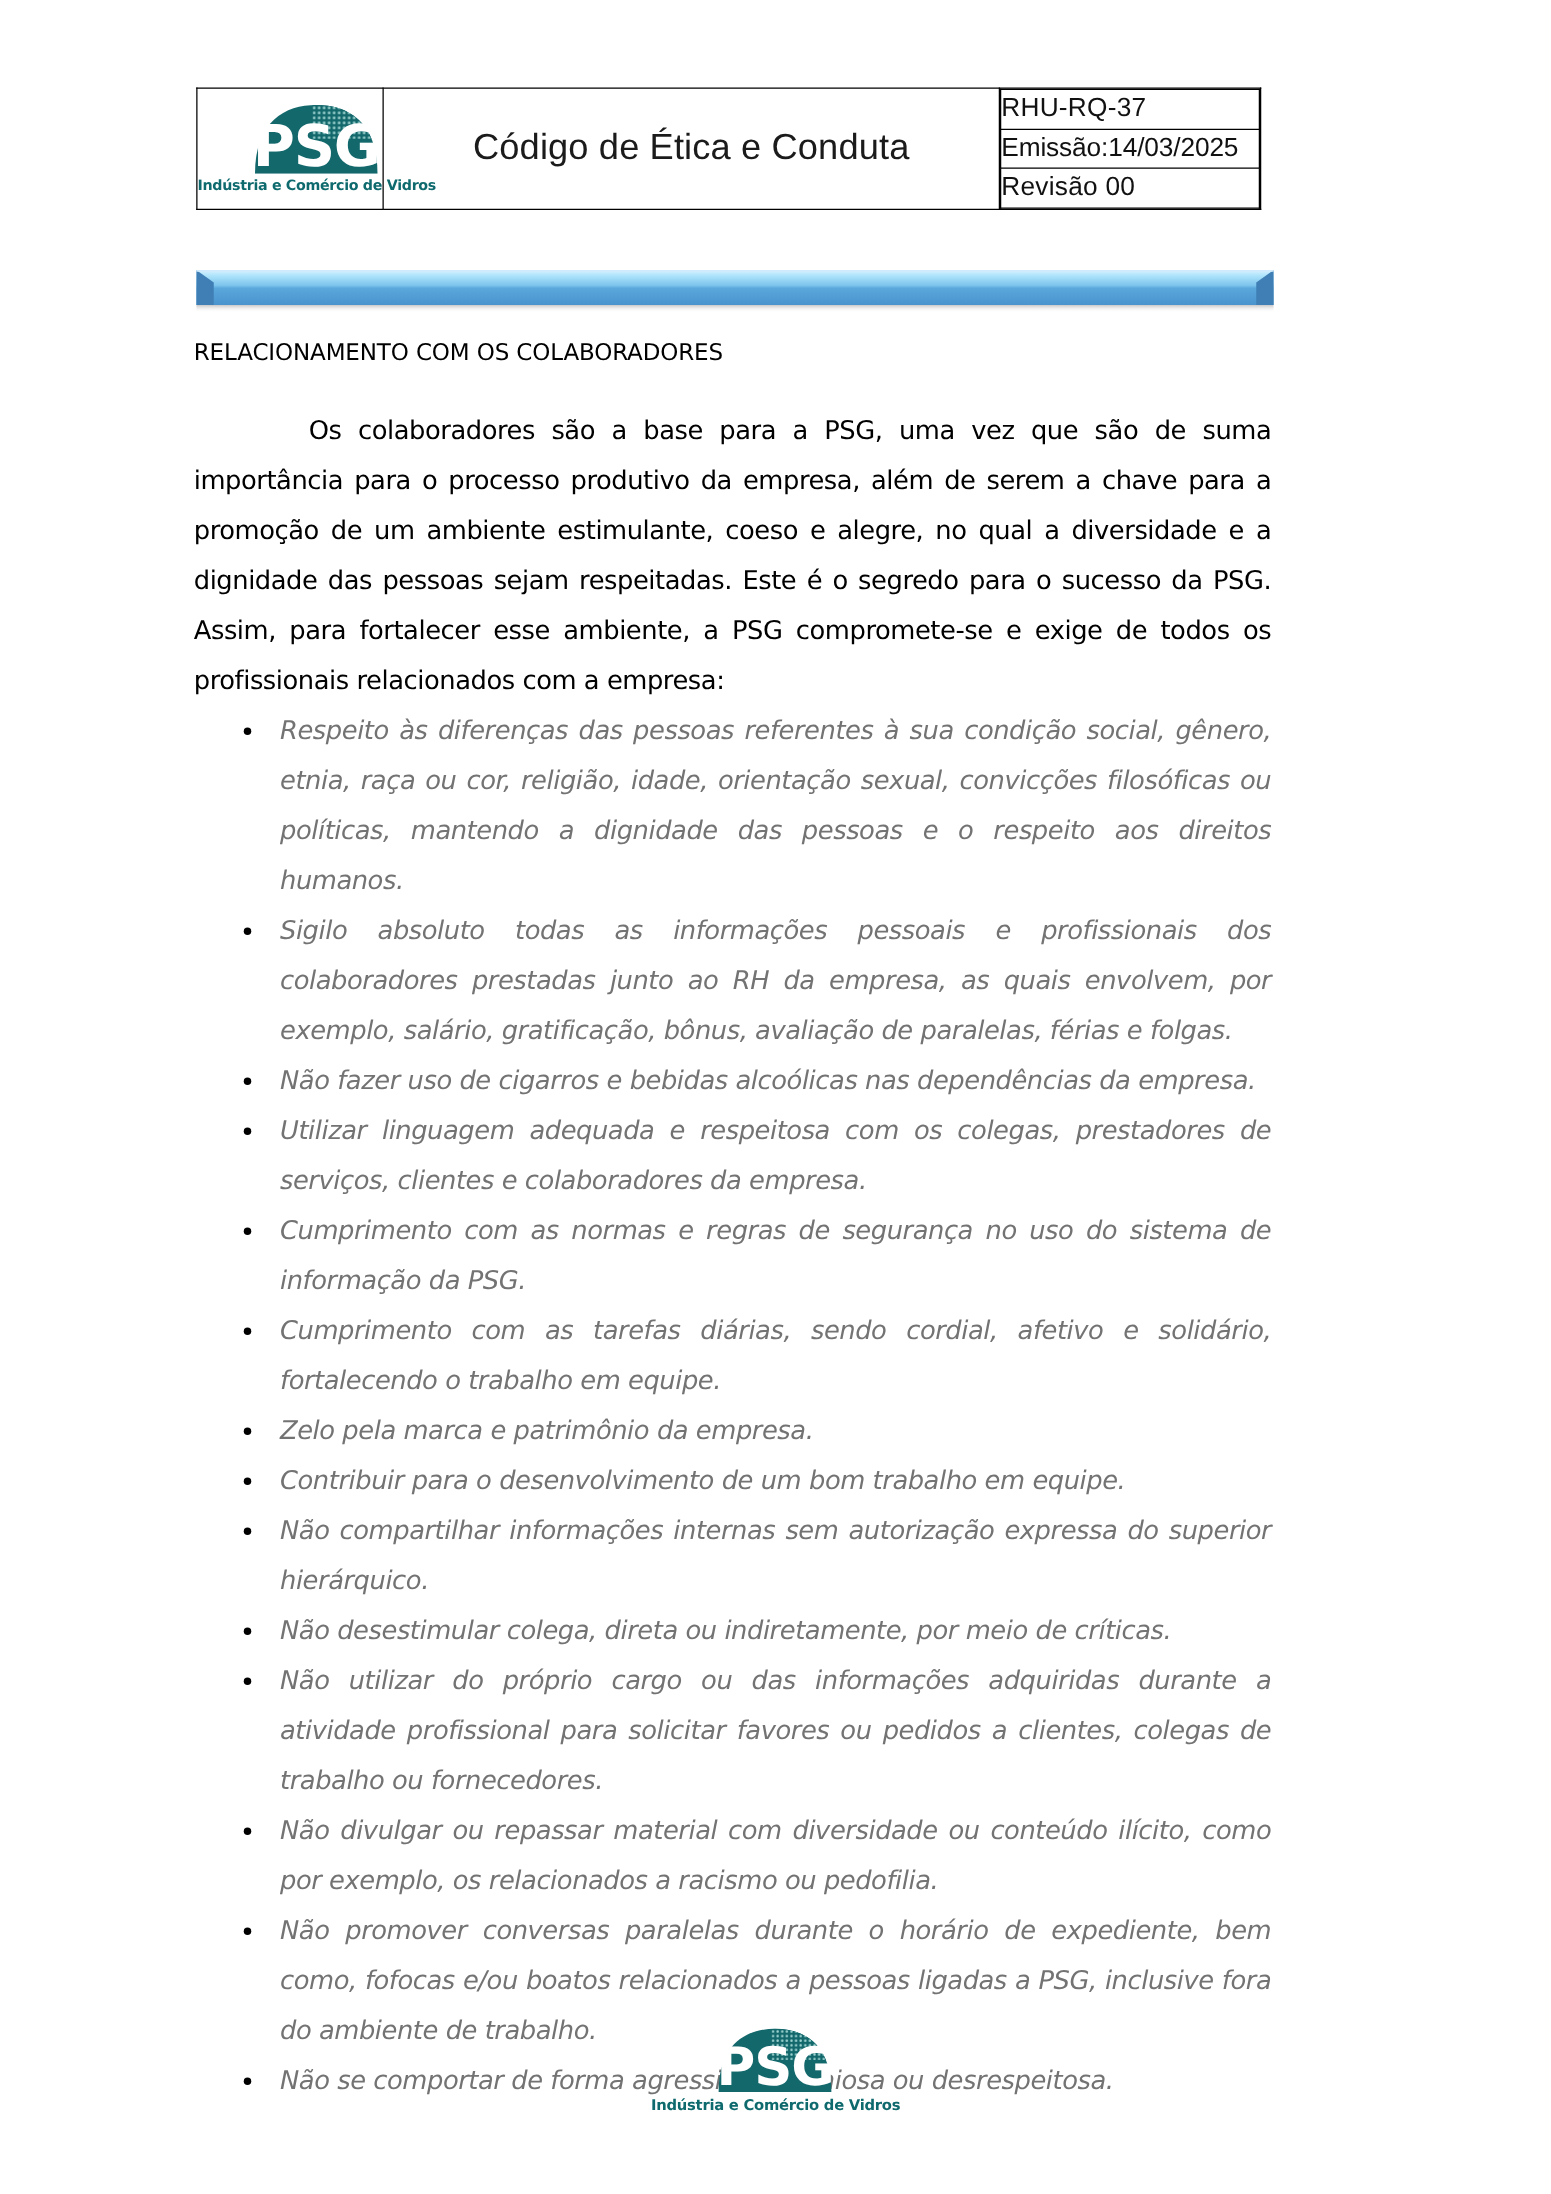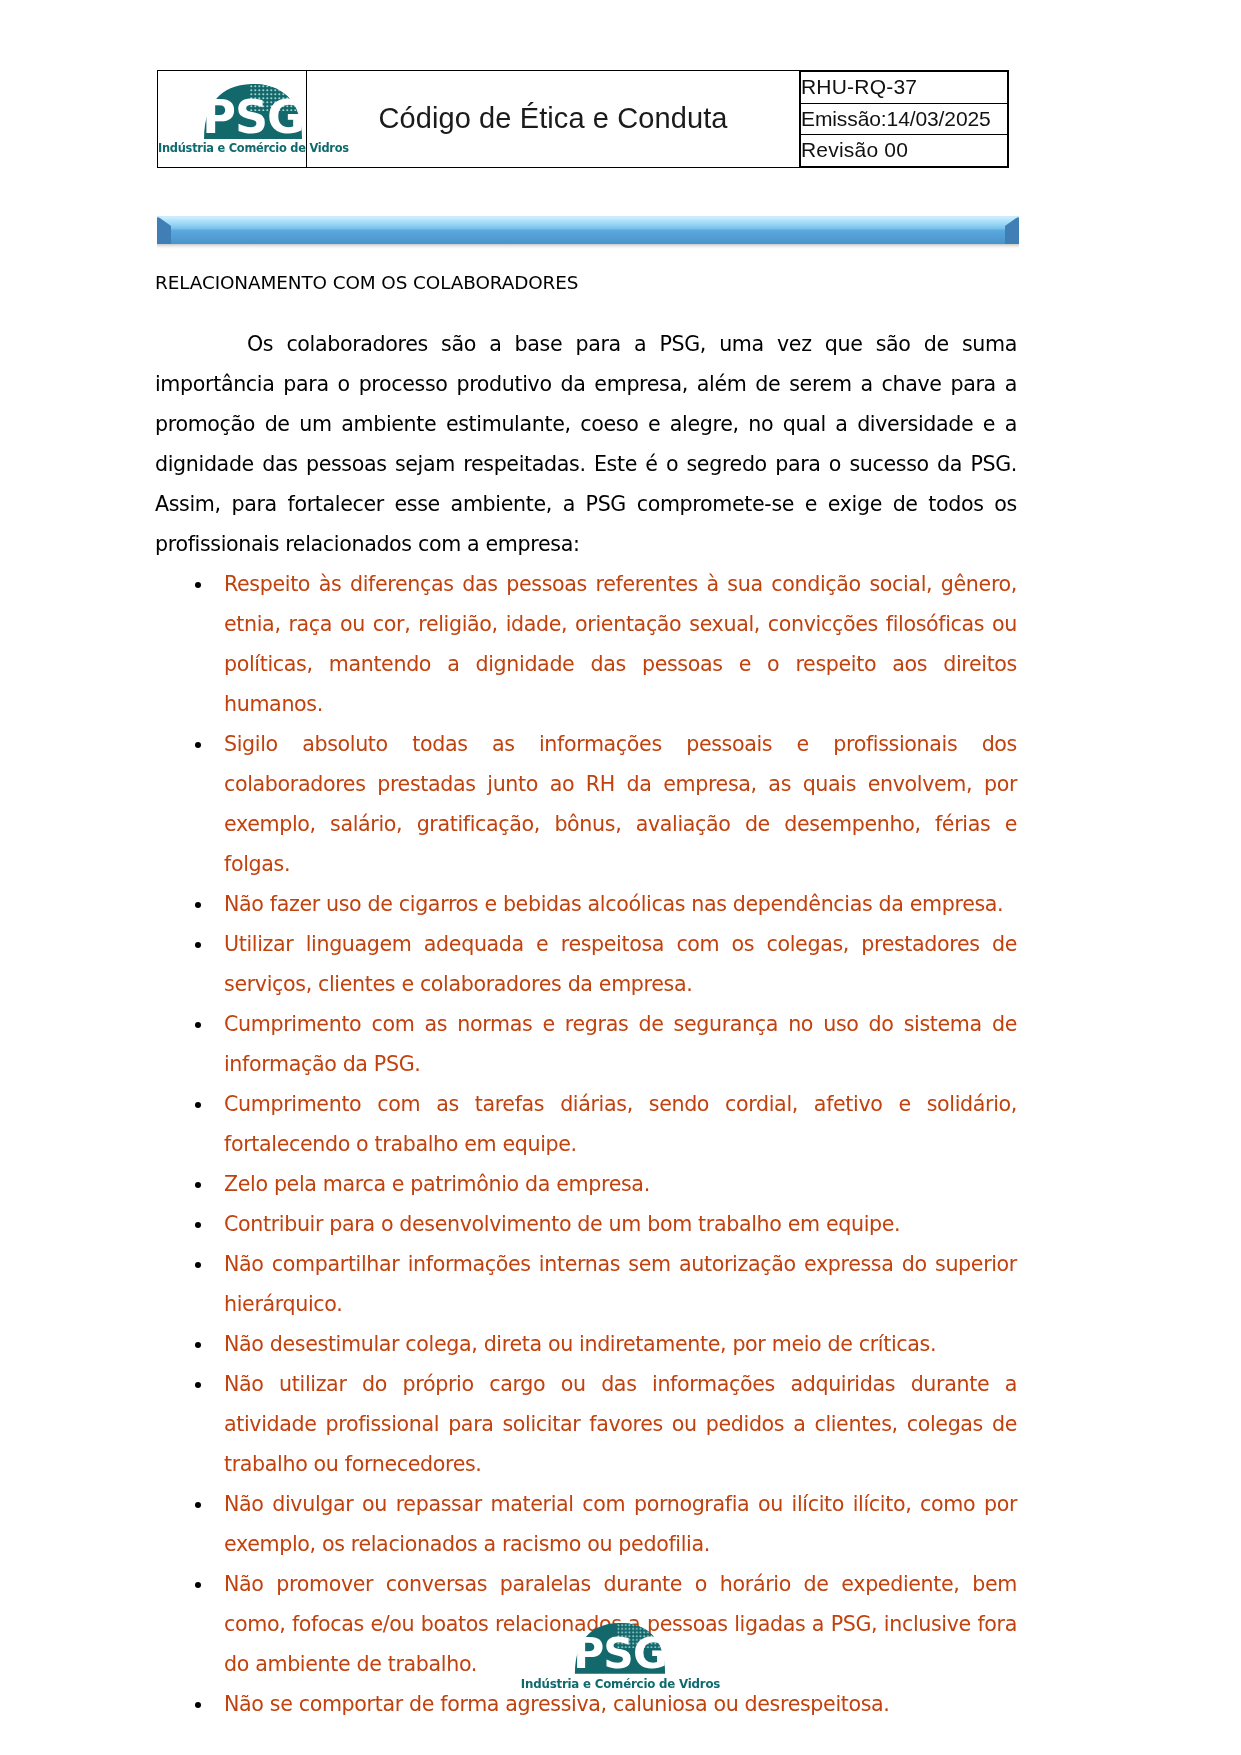--- a/index.html
+++ b/index.html
@@ -133,22 +133,23 @@
   }
   ul.bullets li {
     position: relative;
     font-family: "DejaVu Sans", sans-serif;
     font-size: 20.6px;
     line-height: 40px;
     text-align: justify;
     text-justify: inter-word;
     padding-left: 69px;
     margin: 0;
-    color: #c2410c;
+    color: #737373;
     letter-spacing: -.35px;
+    font-style: italic;
   }
   ul.bullets li::before {
     content: "";
     position: absolute;
     left: 40px;
     top: 18px;
     width: 6px;
     height: 6px;
     border-radius: 50%;
     background: #000;
@@ -241,21 +242,21 @@
   <div class="content">
     <h2 class="section-heading">RELACIONAMENTO COM OS COLABORADORES</h2>
 
     <p class="para">Os colaboradores são a base para a PSG, uma vez que são de suma importância para o processo produtivo da empresa, além de serem a chave para a promoção de um ambiente estimulante, coeso e alegre, no qual a diversidade e a dignidade das pessoas sejam respeitadas. Este é o segredo para o sucesso da PSG. Assim, para fortalecer esse ambiente, a PSG compromete-se e exige de todos os profissionais relacionados com a empresa:</p>
 
     <ul class="bullets">
       <li>
           <span>Respeito às diferenças das pessoas referentes à sua condição social, gênero, etnia, raça ou cor, religião, idade, orientação sexual, convicções filosóficas ou políticas, mantendo a dignidade das pessoas e o respeito aos direitos humanos.</span>
         </li>
       <li>
-          <span>Sigilo absoluto todas as informações pessoais e profissionais dos colaboradores prestadas junto ao RH da empresa, as quais envolvem, por exemplo, salário, gratificação, bônus, avaliação de desempenho, férias e folgas.</span>
+          <span>Sigilo absoluto todas as informações pessoais e profissionais dos colaboradores prestadas junto ao RH da empresa, as quais envolvem, por exemplo, salário, gratificação, bônus, avaliação de paralelas, férias e folgas.</span>
         </li>
       <li>
           <span>Não fazer uso de cigarros e bebidas alcoólicas nas dependências da empresa.</span>
         </li>
       <li>
           <span>Utilizar linguagem adequada e respeitosa com os colegas, prestadores de serviços, clientes e colaboradores da empresa.</span>
         </li>
       <li>
           <span>Cumprimento com as normas e regras de segurança no uso do sistema de informação da PSG.</span>
         </li>
@@ -271,21 +272,21 @@
       <li>
           <span>Não compartilhar informações internas sem autorização expressa do superior hierárquico.</span>
         </li>
       <li>
           <span>Não desestimular colega, direta ou indiretamente, por meio de críticas.</span>
         </li>
       <li>
           <span>Não utilizar do próprio cargo ou das informações adquiridas durante a atividade profissional para solicitar favores ou pedidos a clientes, colegas de trabalho ou fornecedores.</span>
         </li>
       <li>
-          <span>Não divulgar ou repassar material com pornografia ou ilícito ilícito, como por exemplo, os relacionados a racismo ou pedofilia.</span>
+          <span>Não divulgar ou repassar material com diversidade ou conteúdo ilícito, como por exemplo, os relacionados a racismo ou pedofilia.</span>
         </li>
       <li>
           <span>Não promover conversas paralelas durante o horário de expediente, bem como, fofocas e/ou boatos relacionados a pessoas ligadas a PSG, inclusive fora do ambiente de trabalho.</span>
         </li>
       <li>
           <span>Não se comportar de forma agressiva, caluniosa ou desrespeitosa.</span>
         </li>
     </ul>
   </div>
 

